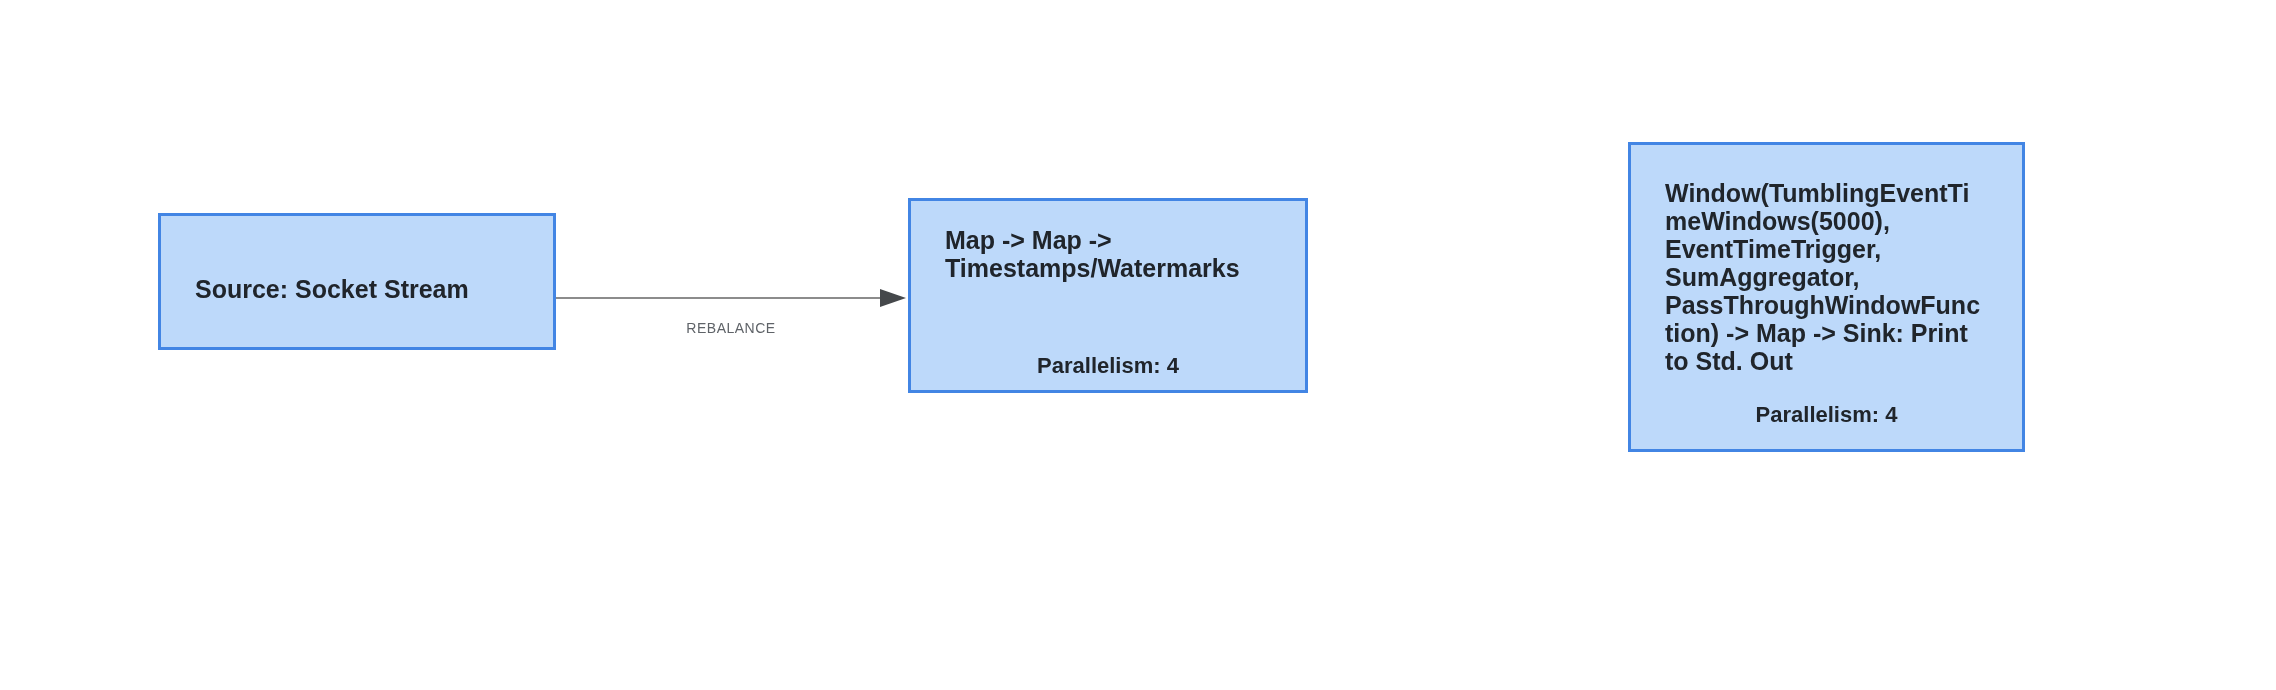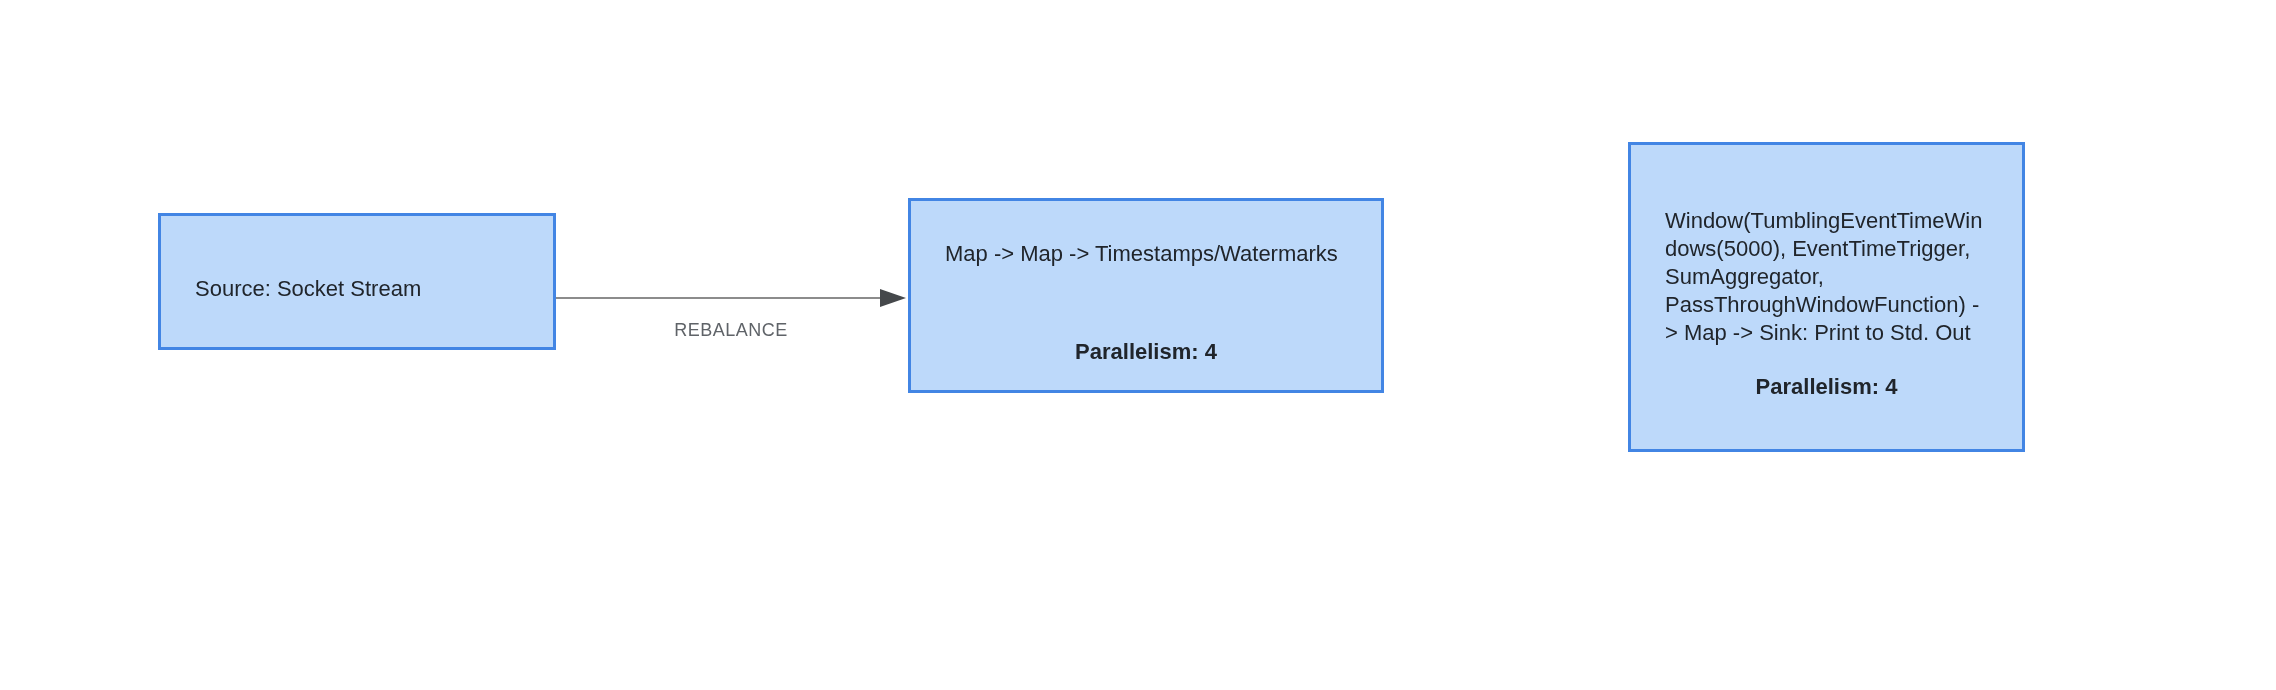--- a/index.html
+++ b/index.html
@@ -20,35 +20,36 @@
     box-sizing: border-box;
     background: var(--node-fill, #bdd9fa);
     border: 3px solid var(--node-border, #4285e4);
     display: flex;
     flex-direction: column;
     justify-content: center;
     padding: 14px 34px 0 34px;
     color: var(--node-text, #20252b);
   }
   .node-name {
-    font-size: 22px;
+    font-size: 25px;
     line-height: 28px;
     text-align: left;
     overflow-wrap: anywhere;
     word-break: break-word;
+    font-weight: bold;
   }
   .node-parallelism {
     font-size: 22px;
     line-height: 28px;
     font-weight: bold;
     text-align: center;
     margin-top: 26px;
   }
   .node-1 { left: 158px; top: 213px; width: 398px; height: 137px; }
-  .node-2 { left: 908px; top: 198px; width: 476px; height: 195px; gap: 44px; }
+  .node-2 { left: 908px; top: 198px; width: 400px; height: 195px; gap: 44px; }
   .node-3 { left: 1628px; top: 142px; width: 397px; height: 310px; }
 
   .edge { position: absolute; top: 297px; height: 60px; }
   .edge-1 { left: 556px; width: 350px; }
   .edge-2 { left: 1309px; width: 317px; }
   .edge-line {
     position: absolute;
     left: 0; right: 22px; top: 0;
     height: 2px;
     background: var(--edge-line, #8c8c8c);
@@ -59,21 +60,21 @@
     width: 0; height: 0;
     border-top: 9px solid transparent;
     border-bottom: 9px solid transparent;
     border-left: 26px solid var(--edge-arrow, #45484b);
   }
   .edge-label {
     position: absolute;
     left: 0; top: 23px;
     width: 100%;
     text-align: center;
-    font-size: 18px;
+    font-size: 14px;
     letter-spacing: 0.5px;
     color: var(--edge-label, #5f6368);
   }
 </style>
 </head>
 <body>
 
 <div class="canvas">
 
   <div class="node node-1">

